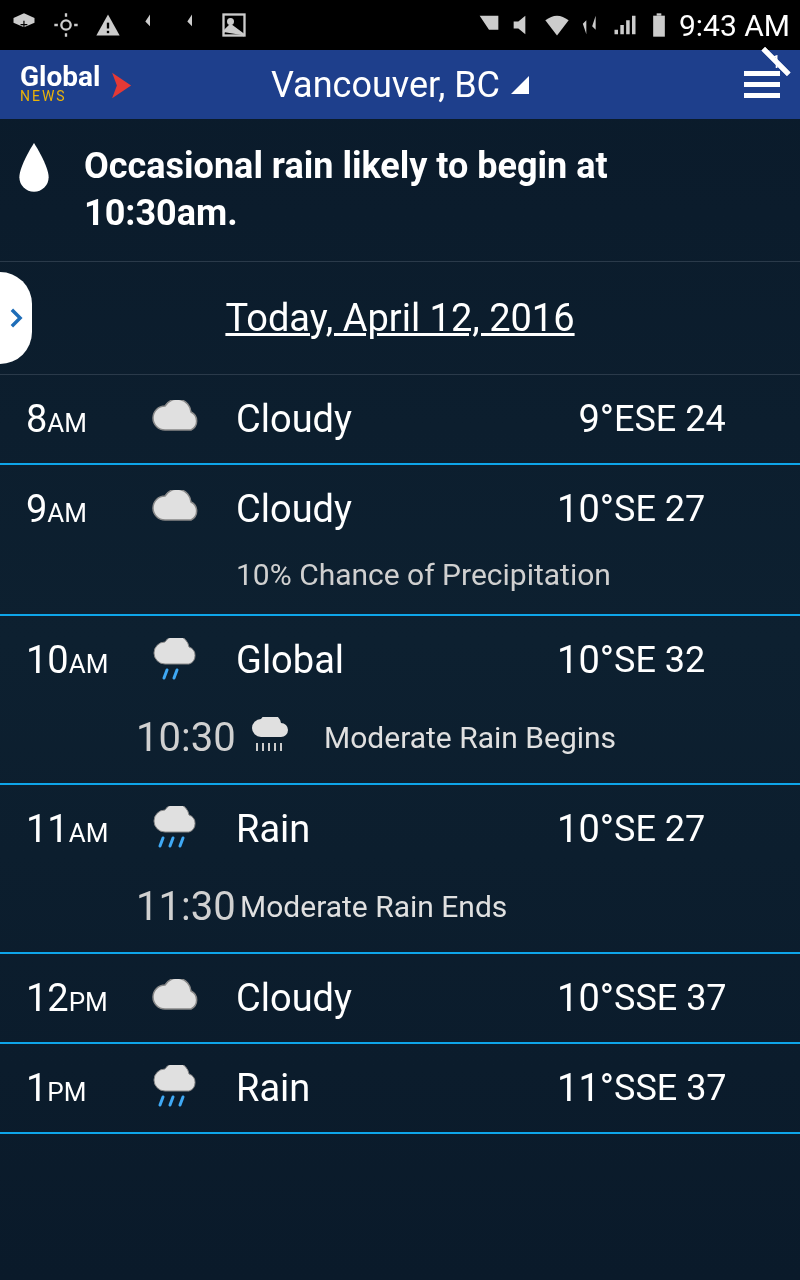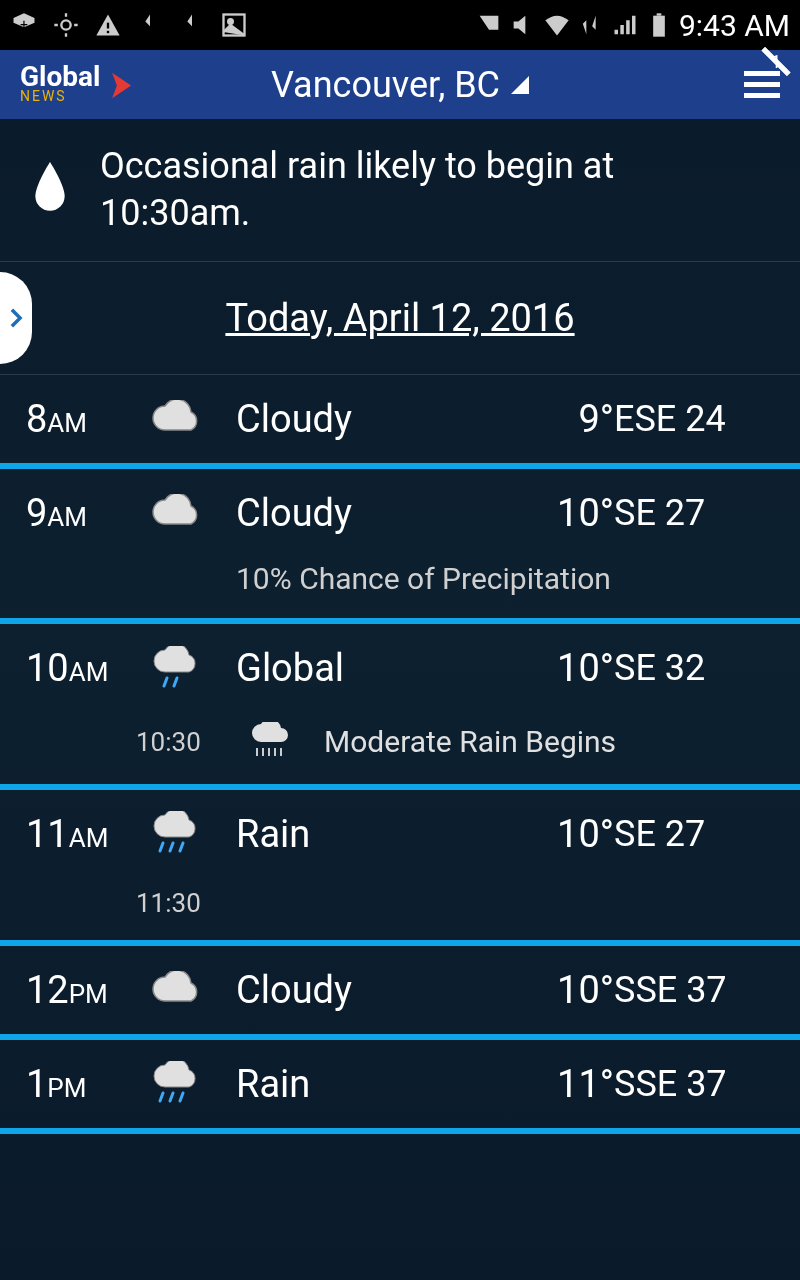--- a/index.html
+++ b/index.html
@@ -38,60 +38,61 @@
   .logo-sub { font-size: 14px; letter-spacing: 2px; color:#eab308; }
   .logo-arrow { color:#e53935; font-size:40px; transform: scaleX(0.7); }
   .location { position:absolute; left:50%; transform:translateX(-50%); display:flex; align-items:center; gap:11px; font-size:36px; }
   .loc-tri { width:0;height:0;border-left:18px solid transparent;border-bottom:18px solid #fff; }
   .hamburger { margin-left:auto; display:flex; flex-direction:column; gap:6px; position:relative; }
   .hamburger div { width:36px; height:5px; background:#fff; }
   .badge { position:absolute; top:-12px; right:-14px; width:26px;height:26px;background:#000;color:#fff;transform:rotate(45deg);display:flex;align-items:center;justify-content:center;font-size:18px; border:2px solid #fff;}
   .badge span{transform:rotate(-45deg);}
   
   .alert-row {
-    display:flex; align-items:center; gap:30px; padding: 24px 30px 24px 30px;
+    display:flex; gap:30px; padding: 24px 30px 24px 14px;
     border-bottom: 1px solid #2a3a4a;
+    font-weight: bold;
   }
   .alert-text { font-size: 36px; line-height:1.3; }
   
   .date-row {
     text-align:center; font-size:38px; padding: 34px 0;
     border-bottom: 1px solid #2a3a4a;
     position: relative;
     text-decoration: underline;
   }
   .side-handle {
     position:absolute; left:0; top:50%; transform:translateY(-50%);
     width:32px; height:92px; background:#fff; border-radius: 0 46px 46px 0;
     display:flex; align-items:center; justify-content:center;
   }
   .side-handle svg { width:14px;height:22px; }
   
   .hour-row {
-    border-bottom: 6px solid #0ea5e9;
+    border-bottom: 2px solid #0ea5e9;
     padding: 22px 26px 22px 26px;
   }
   .hour-main {
     display:grid;
     grid-template-columns: 120px 90px 1fr 110px 160px;
     align-items:center;
     gap: 0;
   }
   .hour-time { font-size: 38px; }
   .hour-time .ampm { font-size: 26px; }
   .cond { font-size: 38px; }
   .temp { font-size: 38px; text-align:right; }
   .wind { font-size: 36px; text-align:left; }
   .sub-line {
     margin-top: 26px; margin-left: 210px; font-size: 30px; color:#d0d0d0;
   }
   .event-line {
     margin-top: 32px; margin-left: 110px; display:flex; align-items:center; gap:24px; font-size:30px; color:#e0e0e0;
   }
-  .event-time { width: 80px; font-size:26px; color:#d0d0d0;}
+  .event-time { width: 80px; font-size:40px; color:#d0d0d0;}
   .wicon { width:60px; height:40px; display:flex; align-items:center; justify-content:center; }
 </style>
 </head>
 <body>
 
 <div class="status-bar">
   <div class="status-left">
     <span class="sicon">
         <svg viewBox="0 0 24 24" fill="#ccc">
           <path d="M3 6l9-4 9 4v4l-9 4-9-4z"></path>
@@ -267,20 +268,21 @@
             <path d="M16 32l-3 8M26 32l-3 8M36 32l-3 8" stroke="#3fa9f5" stroke-width="3" stroke-linecap="round"></path>
           </svg>
         </div>
     <div class="cond">Rain</div>
     <div class="temp">10°</div>
     <div class="wind">SE 27</div>
   </div>
       <div class="event-line">
       <span class="event-time">11:30</span>
 
+      <span>Moderate Rain Ends</span>
     </div>
     </div>
     <div class="hour-row">
       <div class="hour-main">
     <div class="hour-time">12<span class="ampm">PM</span></div>
     <div class="wicon">
           <svg width="58" height="38" viewBox="0 0 58 38">
             <path d="M18 30a12 12 0 010-24 14 14 0 0126 6 10 10 0 010 18z" fill="#e0e0e0" stroke="#888" stroke-width="1.5"></path>
           </svg>
         </div>

